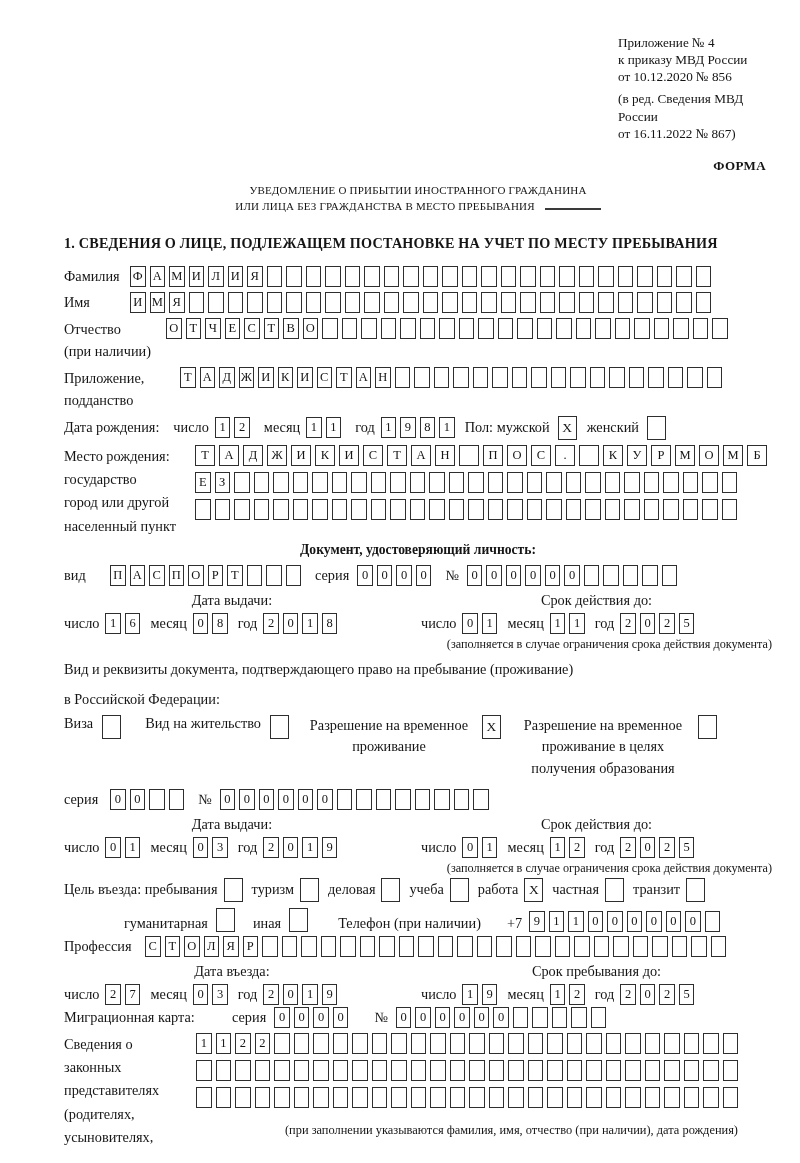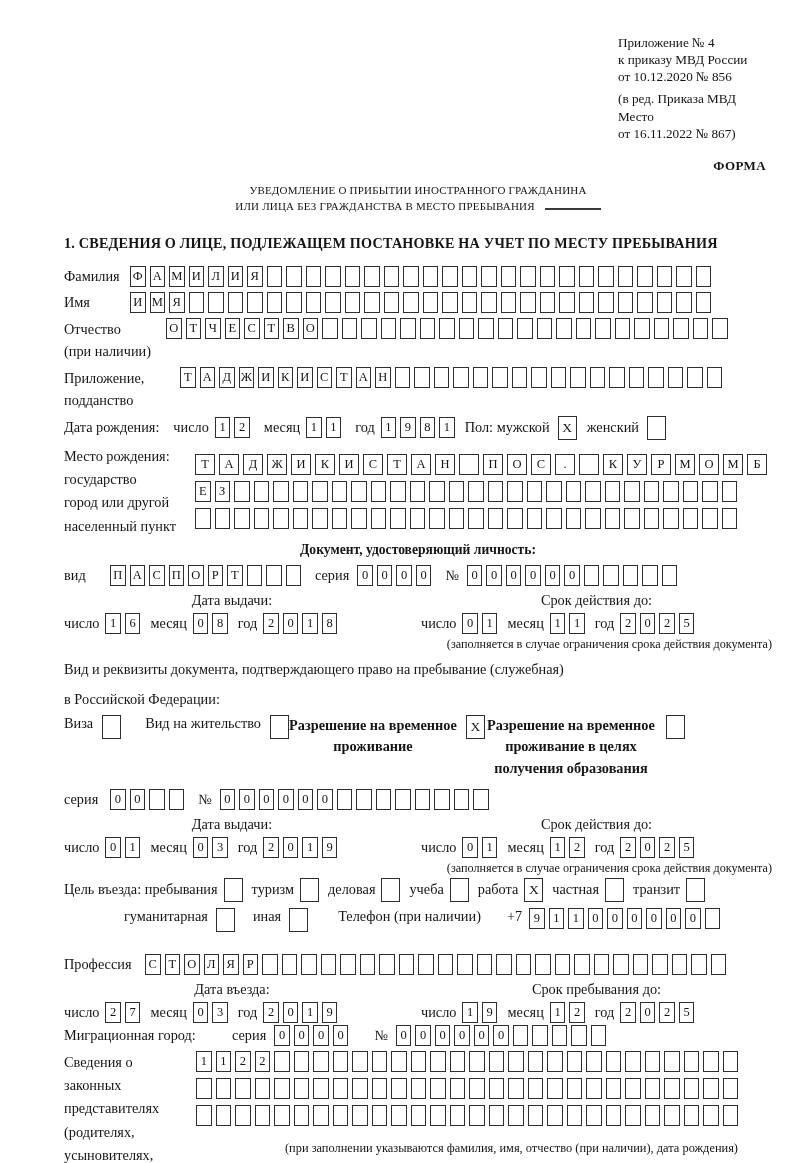--- a/index.html
+++ b/index.html
@@ -34,21 +34,21 @@
   .w-citiz  { width:116px; }
 
   .dlbl { margin:0 6px 0 0; flex:none; }
 
   
   .bd .dlbl { margin-left:14px; }
   .bd .sex-lbl { margin-left:10px; }
   .bd .chk { margin-left:8px; }
 
   
-  .bp { display:flex; align-items:center; }
+  .bp { display:flex; align-items:flex-start; }
   .bp-labels { width:131px; line-height:23.2px; flex:none; }
   .bp-cells { display:flex; flex-direction:column; gap:6px; }
 
   .center-bold { text-align:center; font-weight:bold; font-size:13.6px; margin:4px 0 7px; }
 
   
   .kind .lbl-kind { width:46px; }
   .kind .mid-lbl { margin:0 8px 0 14px; }
 
   
@@ -60,30 +60,30 @@
   .dgroup .cells { margin-right:10px; }
   .note { font-size:12.2px; text-align:right; margin-top:3px; }
 
   .plain { line-height:1.85; margin-top:4px; }
 
   
   .opts { display:flex; align-items:flex-start; margin:2px 0 10px; }
   .opts .olbl { flex:none; }
   .opts .chk { margin-left:9px; }
   .opts .ml1 { margin-left:24px; }
-  .opts .ml2 { margin-left:0;font-weight:bold; }
+  .opts .ml2 { margin-left:16px; }
   .opts .c2 { width:168px; text-align:center; line-height:1.5; }
   .opts .c3 { width:172px; text-align:center; line-height:1.5; }
 
   
   .purpose { display:flex; align-items:center; margin-bottom:6px; flex-wrap:nowrap; }
   .purpose .olbl { margin-left:9px; flex:none; }
   .purpose .olbl.first { margin-left:6px; }
   .purpose .chk { margin-left:6px; }
-  .purpose2 { display:flex; align-items:flex-start; margin-bottom:22px; margin-left:60px; }
+  .purpose2 { display:flex; align-items:flex-end; margin-bottom:4px; margin-left:60px; }
   .purpose2 .chk { margin-left:8px; }
   .purpose2 .ml { margin-left:18px; }
   .purpose2 .phone-lbl { margin-left:30px; }
   .purpose2 .pfx { margin-left:26px; margin-right:7px; }
 
   .w-prof { width:81px; }
 
   
   .mig .lbl-m { width:168px; }
   .mig .mid-lbl { margin:0 8px 0 26px; }
@@ -96,21 +96,21 @@
 </style>
 </head>
 <body>
 
 <div class="page">
 
   <div class="annex">
     <div>Приложение № 4</div>
     <div>к приказу МВД России</div>
     <div>от 10.12.2020 № 856</div>
-    <div class="gap">(в ред. Приказа МВД Место</div>
+    <div class="gap">(в ред. Сведения МВД России</div>
     <div>от 16.11.2022 № 867)</div>
   </div>
 
   <div class="forma">ФОРМА</div>
 
   <div class="title">
     <div>УВЕДОМЛЕНИЕ О ПРИБЫТИИ ИНОСТРАННОГО ГРАЖДАНИНА</div>
     <div><span>ИЛИ ЛИЦА БЕЗ ГРАЖДАНСТВА В МЕСТО ПРЕБЫВАНИЯ</span><span class="uline"></span></div>
   </div>
 
@@ -465,21 +465,21 @@
             <span class="cell">2</span>
             <span class="cell">0</span>
             <span class="cell">2</span>
             <span class="cell">5</span>
           </span>
       </div>
       <div class="note">(заполняется в случае ограничения срока действия документа)</div>
     </div>
   </div>
 
-  <div class="plain">Вид и реквизиты документа, подтверждающего право на пребывание (служебная)</div>
+  <div class="plain">Вид и реквизиты документа, подтверждающего право на пребывание (проживание)</div>
   <div class="plain">в Российской Федерации:</div>
 
   <div class="opts">
     <span class="olbl">Виза</span>
     <span class="chk"></span>
     <span class="olbl ml1">Вид на жительство</span>
     <span class="chk"></span>
     <span class="olbl ml2 c2">Разрешение на временное проживание</span>
     <span class="chk">X</span>
     <span class="olbl ml2 c3">Разрешение на временное проживание в целях получения образования</span>
@@ -676,21 +676,21 @@
             <span class="cell">2</span>
             <span class="cell">0</span>
             <span class="cell">2</span>
             <span class="cell">5</span>
           </span>
       </div>
     </div>
   </div>
 
   <div class="frow mig">
-    <span class="lbl lbl-m">Миграционная город:</span>
+    <span class="lbl lbl-m">Миграционная карта:</span>
     <span class="lbl">серия</span>
     <span class="cells" style="margin-left:8px">
         <span class="cell">0</span>
         <span class="cell">0</span>
         <span class="cell">0</span>
         <span class="cell">0</span>
       </span>
     <span class="mid-lbl">№</span>
     <span class="cells">
         <span class="cell">0</span>

